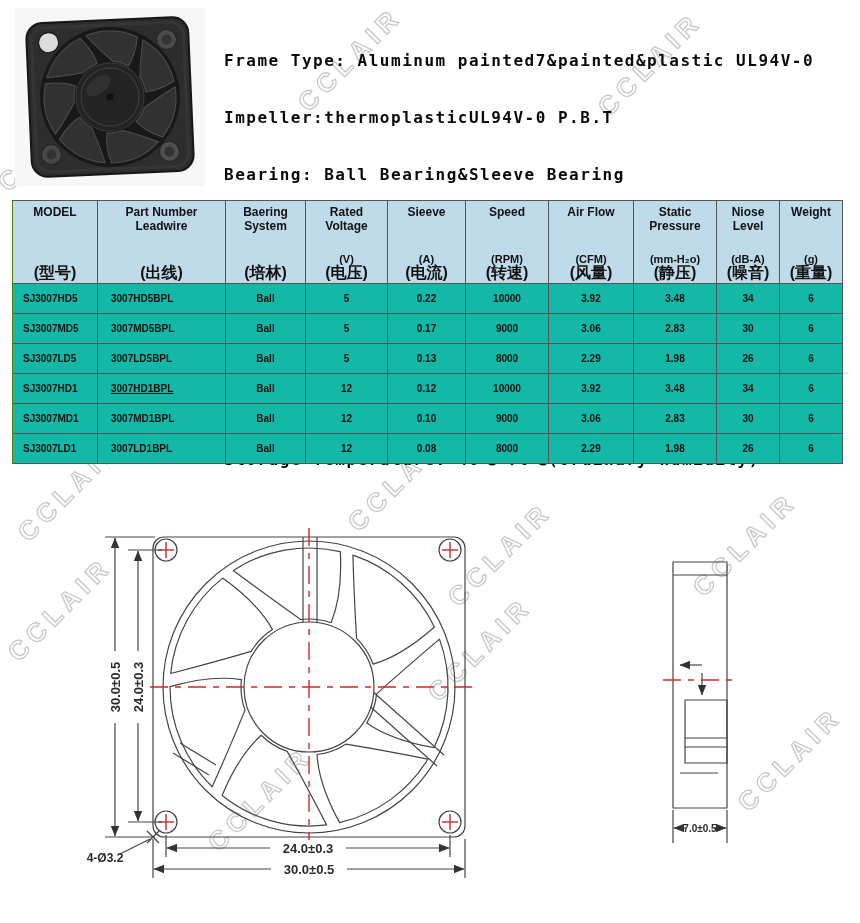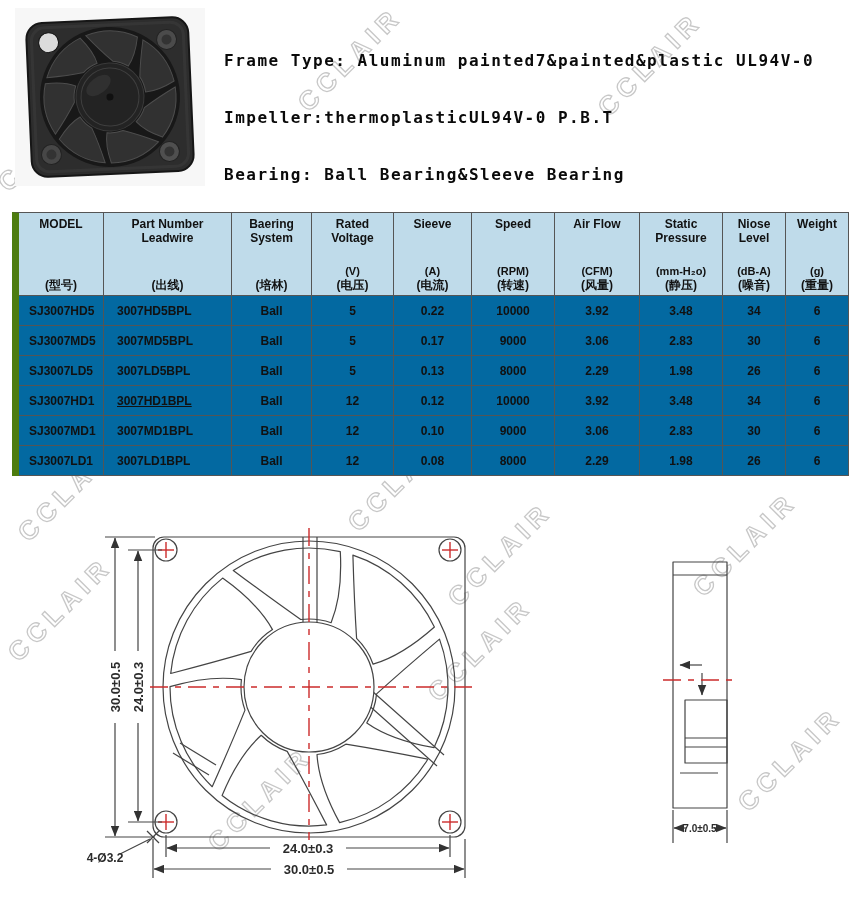--- a/index.html
+++ b/index.html
@@ -12,34 +12,34 @@
       transform:rotate(-45deg);color:rgba(255,255,255,0);
       -webkit-text-stroke:1.3px rgba(185,185,185,.8);pointer-events:none;z-index:1;}
   
   .photo{position:absolute;left:15px;top:8px;z-index:2;}
   
   .specs{position:absolute;left:224px;top:13px;width:632px;z-index:2;
          font-family:"DejaVu Sans Mono",monospace;font-weight:bold;
          font-size:16px;letter-spacing:1.5px;line-height:19px;color:#0a0a0a;
          white-space:pre;}
   
-  .tbl{position:absolute;left:12px;top:212px;z-index:2;display:grid;
+  .tbl{position:absolute;left:12px;top:200px;z-index:2;display:grid;
        grid-template-columns:85px 128px 80px 82px 78px 83px 85px 83px 63px 63px;
        grid-template-rows:83px repeat(6,30px);
-       border-top:1px solid #555;border-left:7px solid #4d7c0f;
+       border-top:1px solid #555;border-left:1px solid #4d7c0f;
        color:#111;font-weight:bold;}
   .tbl>div{border-right:1px solid #555;border-bottom:1px solid #555;box-sizing:border-box;}
   .hcell{background:var(--hdr-bg);display:flex;flex-direction:column;
          justify-content:space-between;align-items:center;text-align:center;
          padding:5px 1px 3px 1px;font-size:12px;line-height:13.5px;}
   .hname{white-space:pre-line;}
   .hunit{font-size:11px;line-height:13px;}
-  .hcn{font-size:12px;line-height:14px;}
-  .cell{background:#0369a1;display:flex;align-items:center;justify-content:center;
-        font-size:12px;}
+  .hcn{font-size:16px;line-height:14px;}
+  .cell{background:#14b8a6;display:flex;align-items:center;justify-content:center;
+        font-size:10px;}
   .cell.al{justify-content:flex-start;}
   
   .drawing{position:absolute;left:20px;top:505px;z-index:2;}
   .ln{stroke:var(--ln);stroke-width:1.2;fill:none;stroke-linejoin:round;}
   .lnf{stroke:var(--ln);stroke-width:1.2;fill:#fff;}
   .red{stroke:var(--red);stroke-width:1.4;fill:none;}
   .redd{stroke:var(--red);stroke-width:1.4;fill:none;stroke-dasharray:18 7 6 7;}
   .dim{font-family:"Liberation Sans",sans-serif;font-weight:bold;font-size:13px;fill:#2b2b2b;}
   .dims{font-family:"Liberation Sans",sans-serif;font-weight:bold;font-size:10px;fill:#2b2b2b;}
   .dimn{font-family:"Liberation Sans",sans-serif;font-weight:bold;font-size:12px;fill:#2b2b2b;}

